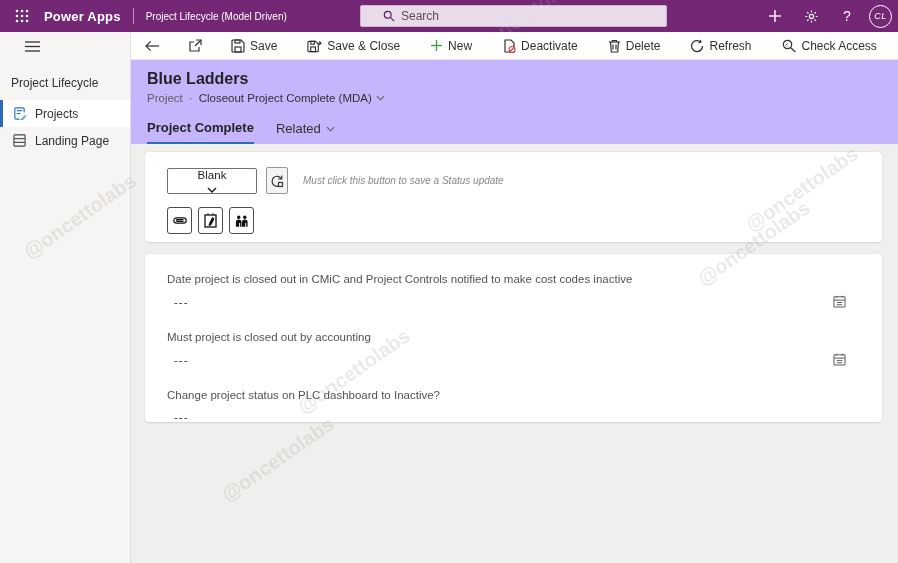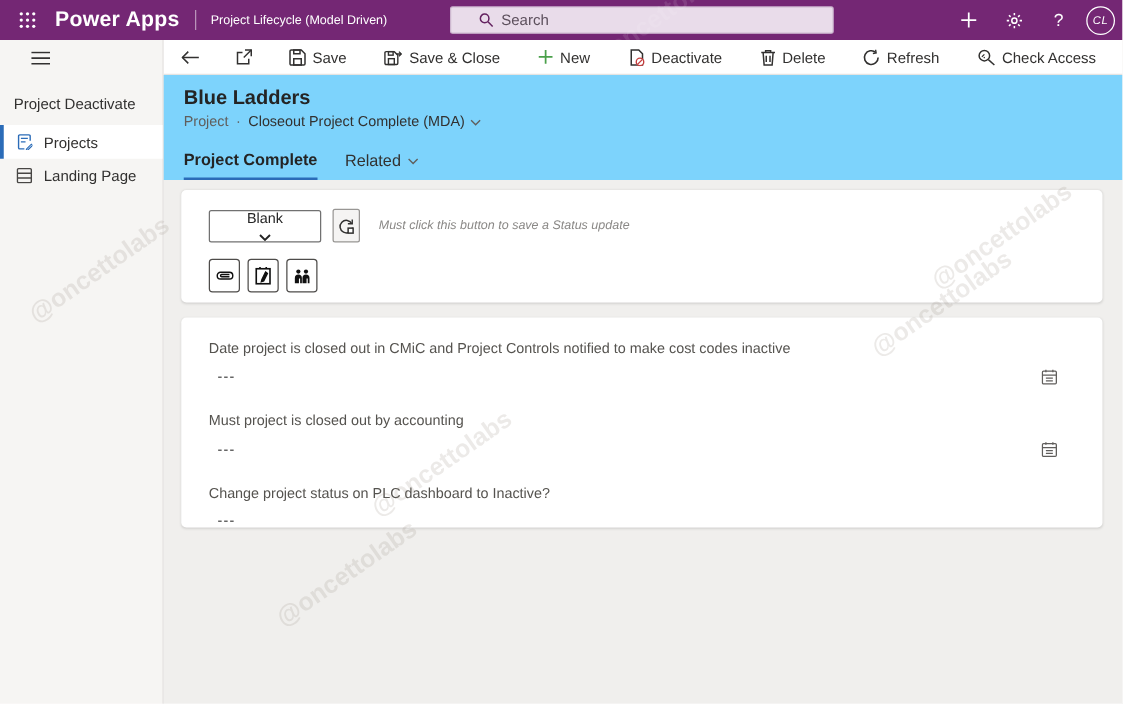--- a/index.html
+++ b/index.html
@@ -2,21 +2,21 @@
 <html><head>
 <meta charset="utf-8">
 <style>
   * { margin:0; padding:0; box-sizing:border-box; }
   html,body { width:898px; height:563px; overflow:hidden; }
   body { font-family:"Liberation Sans", sans-serif; background:#fff; position:relative; }
 
   
   .topbar { height:32px; background:#742774; display:flex; align-items:center; color:#fff; position:relative; z-index:5; }
   .waffle { width:44px; height:32px; display:flex; align-items:center; justify-content:center; cursor:pointer; }
-  .brand { font-size:17px; font-weight:bold; letter-spacing:.2px; margin-right:12px; white-space:nowrap; }
+  .brand { font-size:13px; font-weight:bold; letter-spacing:.2px; margin-right:12px; white-space:nowrap; }
   .topbar-div { width:1px; height:16px; background:rgba(255,255,255,.5); margin-right:12px; }
   .appname { font-size:10px; white-space:nowrap; }
   .search-wrap { position:absolute; left:360px; top:5px; width:307px; height:22px; background:#e9dcea; border:1px solid #cdb7cf; border-radius:2px; display:flex; align-items:center; padding:0 22px; color:#4a3c4a; }
   .search-wrap svg { flex:0 0 auto; }
   .search-wrap input { border:none; outline:none; background:transparent; font-size:12px; color:#4a3c4a; margin-left:6px; width:100%; font-family:"Liberation Sans",sans-serif; }
   .search-wrap input::placeholder { color:#5c4f5c; opacity:1; }
   .topbar-right { position:absolute; right:6px; top:0; height:32px; display:flex; align-items:center; gap:8px; }
   .tb-btn { width:28px; height:28px; display:flex; align-items:center; justify-content:center; font-size:15px; cursor:pointer; }
   .avatar { width:23px; height:23px; border:1.5px solid #fff; border-radius:50%; display:flex; align-items:center; justify-content:center; font-size:9px; font-style:italic; letter-spacing:.5px; cursor:pointer; }
 
@@ -35,21 +35,21 @@
   
   .cmdbar { height:28px; background:#fff; border-bottom:1px solid #e5e4e2; display:flex; align-items:center; padding:0 8px; color:#323130;gap:16px; }
   .cmd { display:flex; align-items:center; gap:5px; font-size:12px; padding:0 7px; height:24px; cursor:pointer; white-space:nowrap; }
   .cmd svg { flex:0 0 auto; }
   .cmd .chev { margin-left:2px; color:#605e5c; }
   .cmd-spacer { flex:1; }
   .cmd-div { width:1px; height:18px; background:#d8d6d4; margin:0 4px; }
   .cmd-icon-only { padding:0 6px; }
 
   
-  .rec-header { background:#7dd3fc; padding:10px 0 0 16px; }
+  .rec-header { background:#c4b5fd; padding:10px 0 0 16px; }
   .rec-title { font-size:16px; font-weight:bold; color:#242424; }
   .breadcrumb { font-size:11.5px; color:#605e5c; margin-top:4px; display:flex; align-items:center; gap:6px; }
   .breadcrumb .bc-form { color:#323130; display:flex; align-items:center; gap:4px; cursor:pointer; }
   .tabs { display:flex; gap:22px; margin-top:16px;text-align:center; }
   .tab { font-size:13px; color:#323130; padding-bottom:7px; cursor:pointer; display:flex; align-items:center; gap:5px; }
   .tab.active { font-weight:bold; color:#242424; border-bottom:2px solid #2b6cb8; }
 
   
   .content { flex:1; background:#f0efed; padding:8px 16px 0 14px; overflow:hidden; }
   .card { background:#fff; border-radius:4px; box-shadow:0 0.5px 2px rgba(0,0,0,.12); }
@@ -129,21 +129,21 @@
 <div class="shell">
 
   <div class="sidebar">
     <div class="hamburger">
       <svg width="15" height="11" viewBox="0 0 15 11" stroke="#323130" stroke-width="1.3">
         <line x1="0" y1="1" x2="15" y2="1"></line>
           <line x1="0" y1="5.5" x2="15" y2="5.5"></line>
           <line x1="0" y1="10" x2="15" y2="10"></line>
       </svg>
     </div>
-    <div class="side-header">Project Deactivate</div>
+    <div class="side-header">Project Lifecycle</div>
 
     <div class="side-item selected">
       <span class="sicon">
         <svg width="13" height="13" viewBox="0 0 14 14" fill="none" stroke="currentColor" stroke-width="1.2">
           <path d="M12 6 V2 a1 1 0 0 0 -1 -1 H3 a1 1 0 0 0 -1 1 v10 a1 1 0 0 0 1 1 h4"></path>
           <line x1="4" y1="4" x2="10" y2="4"></line>
             <line x1="4" y1="7" x2="8" y2="7"></line>
           <path d="M9 13 l4 -4 1 1 -4 4 -1.5 .5 z" stroke-width="1"></path>
         </svg>
       </span>

